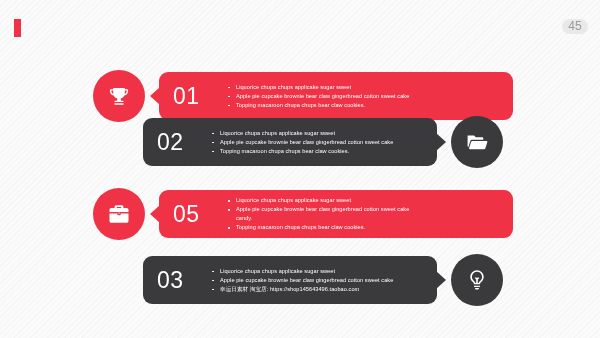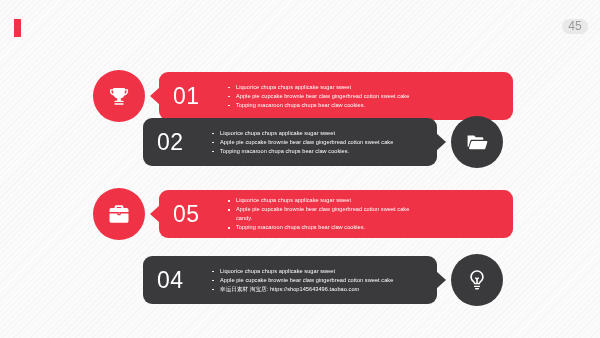--- a/index.html
+++ b/index.html
@@ -240,21 +240,21 @@
           <span>Apple pie cupcake brownie bear claw gingerbread cotton sweet cake</span>
           <span class="bullet-sub">candy.</span>
         </div>
         <div class="bullet">Topping macaroon chupa chups bear claw  cookies.</div>
       </div>
     </div>
   </div>
 
   <div class="row row-4">
     <div class="banner dark notch-right">
-      <div class="row-number">04</div>
+      <div class="row-number">03</div>
       <div class="bullets">
         <div class="bullet">Liquorice chupa chups applicake  sugar sweet</div>
         <div class="bullet">Apple pie cupcake brownie bear claw gingerbread cotton sweet cake</div>
         <div class="bullet">幸运日素材 淘宝店:  https://shop145643496.taobao.com</div>
       </div>
     </div>
     <div class="icon-circle dark right">
       <svg width="24" height="24" viewBox="0 0 24 24" aria-hidden="true">
         <path fill="#ffffff" d="M12 2.2c-3.7 0-6.7 3-6.7 6.7 0 2.2 1.1 4.2 2.8 5.4.5.4.8.9.8 1.5v.5h6.2v-.5c0-.6.3-1.1.8-1.5 1.7-1.2 2.8-3.2 2.8-5.4 0-3.7-3-6.7-6.7-6.7zm0 1.6a5.1 5.1 0 0 1 5.1 5.1c0 1.7-.8 3.2-2.1 4.1-.7.5-1.2 1.2-1.4 2h-.8v-3.4l1.4-1.4-1.1-1.1-1.1 1.1-1.1-1.1-1.1 1.1 1.4 1.4V15h-.8c-.2-.8-.7-1.5-1.4-2A5.05 5.05 0 0 1 6.9 8.9 5.1 5.1 0 0 1 12 3.8zM9.1 17.7h5.8v1.2H9.1v-1.2zm.9 2.3h4v.3c0 .7-.6 1.3-1.3 1.3h-1.4c-.7 0-1.3-.6-1.3-1.3V20z"></path>
       </svg>

